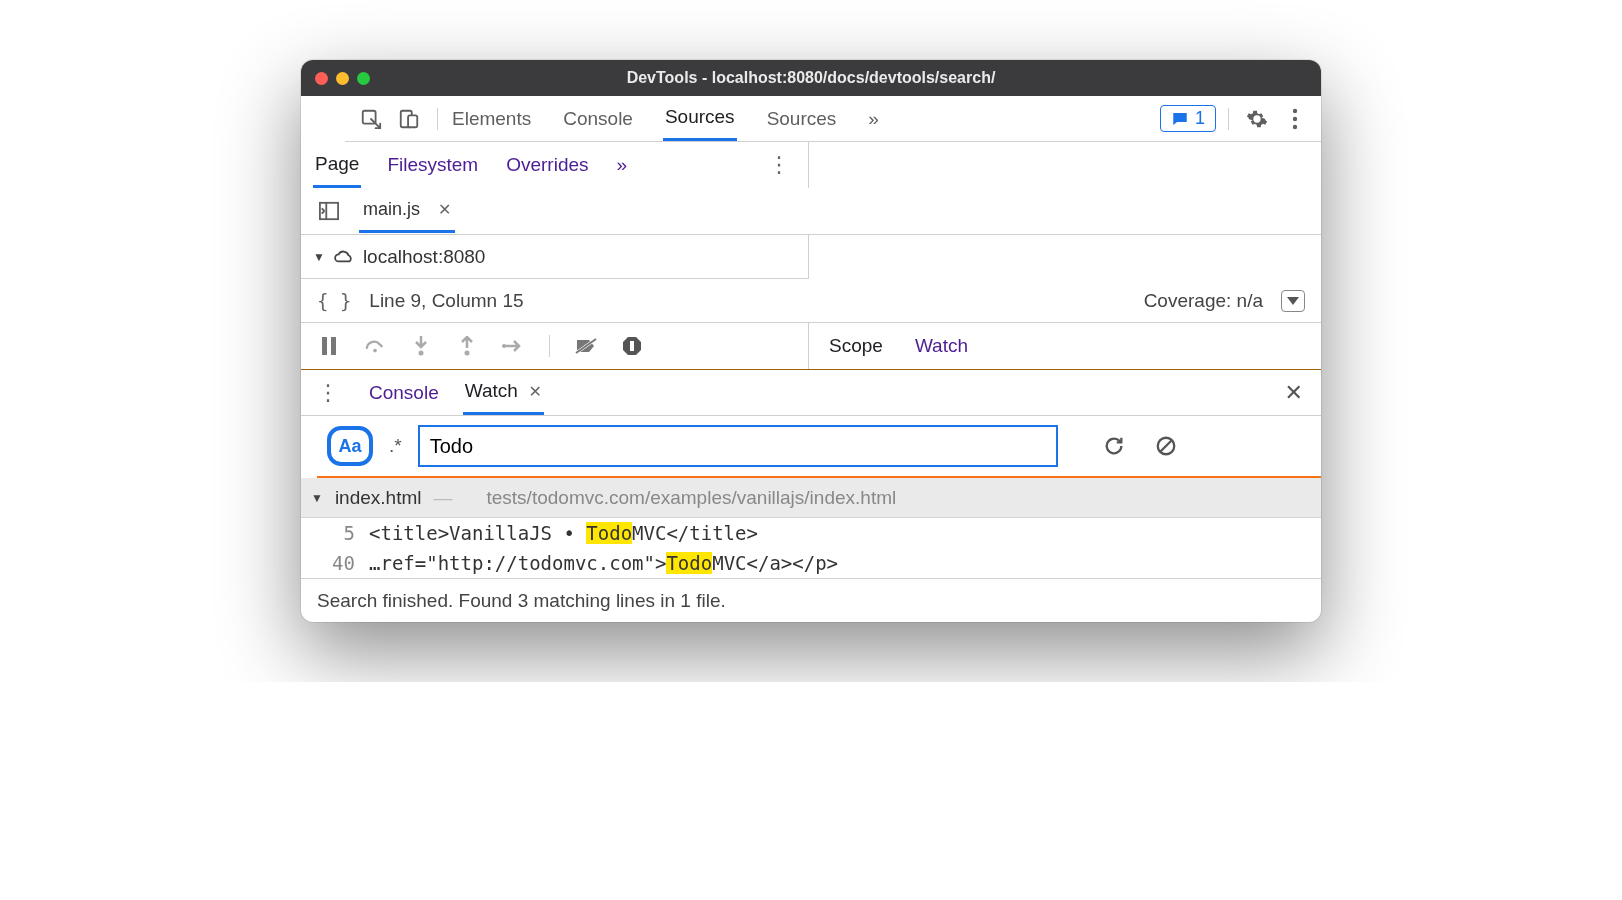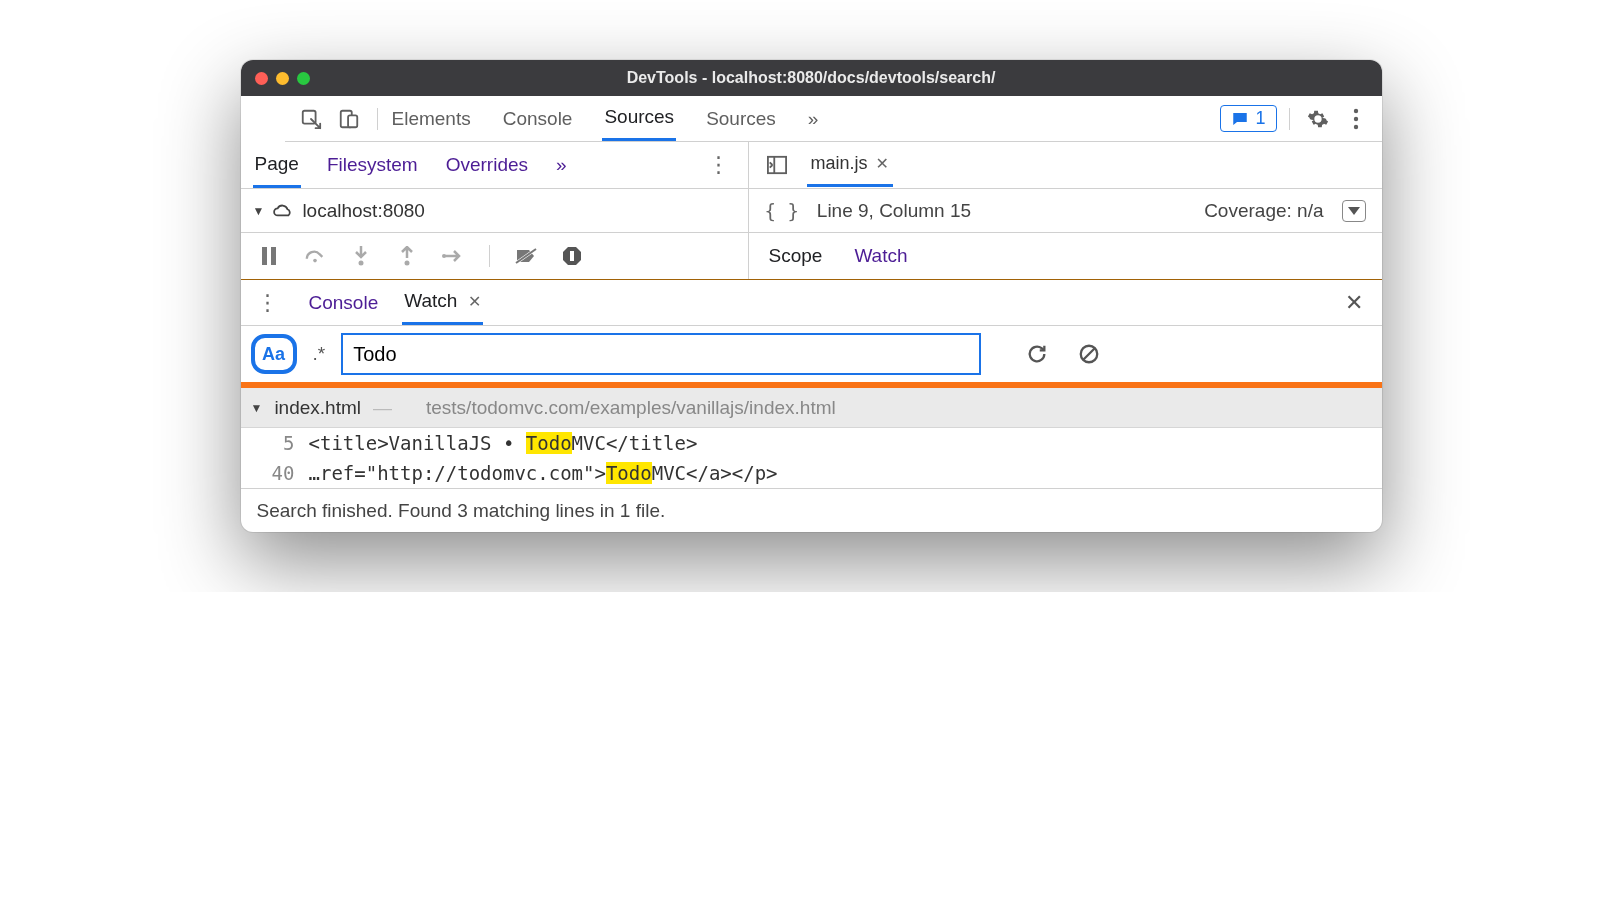--- a/index.html
+++ b/index.html
@@ -6,21 +6,21 @@
   body {
     font-family: -apple-system, BlinkMacSystemFont, "Segoe UI", Helvetica, Arial, sans-serif;
     background: #fff;
     display: flex;
     justify-content: center;
     align-items: flex-start;
     padding: 60px 80px;
     color: #333;
   }
   .window {
-    width: 1141px;
+    width: 1020px;
     border-radius: 12px;
     overflow: hidden;
     box-shadow: 0 30px 80px rgba(0,0,0,.45), 0 0 0 1px rgba(0,0,0,.08);
     background: #fff;
   }
   
   .titlebar {
     background: #3b3b3e;
     height: 36px;
     display: flex;
@@ -53,35 +53,35 @@
   .tabs { display: flex; gap: 28px; align-items: center; font-size: 19px; }
   .tab { color: #5f5f5f; cursor: pointer; padding: 10px 2px; }
   .tab.active { color: #202124; font-weight: 500; border-bottom: 3px solid #1a73e8; }
   .spacer { flex: 1; }
   .badge {
     display: flex; align-items: center; gap: 6px;
     border: 1.5px solid #1a73e8; border-radius: 4px;
     padding: 2px 10px; color: #1a73e8; font-size: 18px;
   }
   
-  .splitrow { display: flex; border-bottom: 1px solid #d0d0d0; }
+  .splitrow { display: flex; border-bottom: 1px solid #d0d0d0; flex-direction: column; }
   .left-panel { width: 508px; border-right: 1px solid #d0d0d0; }
   .right-panel { flex: 1; }
   .subtabs {
     display: flex; align-items: center; height: 46px; padding: 0 12px;
     gap: 24px; font-size: 19px;
   }
   .subtab { color: #4c1d95; cursor: pointer; padding: 10px 2px; }
   .subtab.active { color: #202124; border-bottom: 3px solid #1a73e8; }
   .more-dots { margin-left: auto; font-size: 22px; color: #666; cursor: pointer; padding: 0 6px;}
   .file-tab-row {
     display: flex; align-items: center; height: 46px; padding: 0 12px; gap: 14px;
   }
   .file-tab {
-    display: flex; align-items: center; gap: 8px; font-size: 18px;
+    display: flex; align-items: center; gap: 18px; font-size: 18px;
     padding: 10px 4px; border-bottom: 3px solid #1a73e8;
   }
   .close-x { color: #666; cursor: pointer; font-size: 16px; }
   
   .tree-row {
     height: 44px; display: flex; align-items: center; padding: 0 12px;
     gap: 8px; font-size: 19px; border-bottom: 1px solid #d0d0d0;
   }
   .tri { display:inline-block; transform: rotate(0deg); font-size:12px; color:#444;}
   
@@ -103,21 +103,22 @@
   
   .drawer-tabs {
     display:flex; align-items:center; height:46px; padding:0 10px; gap:22px;
     font-size:19px; border-bottom:1px solid #d0d0d0;
   }
   .drawer-tabs .subtab.active { color:#202124; border-bottom:3px solid #1a73e8;}
   .drawer-close { margin-left:auto; font-size:22px; color:#555; cursor:pointer; padding:0 8px;}
   
   .search-row {
     display:flex; align-items:center; height:62px; padding:0 10px; gap:10px;
-    border-bottom:6px solid #f97316;
+    border-bottom:2px solid #f97316;
+    margin-left:16px;
   }
   .aa-circle {
     width:46px; height:40px; border:4px solid #1a73e8; border-radius:14px;
     display:flex; align-items:center; justify-content:center;
     color:#1a73e8; font-weight:700; font-size:18px;
   }
   .regex { font-size:19px; color:#555; padding:0 6px; cursor:pointer;}
   .search-input {
     flex:0 0 640px; height:42px; border:2px solid #1a73e8;
     font-size:20px; padding:0 10px; outline:none;

